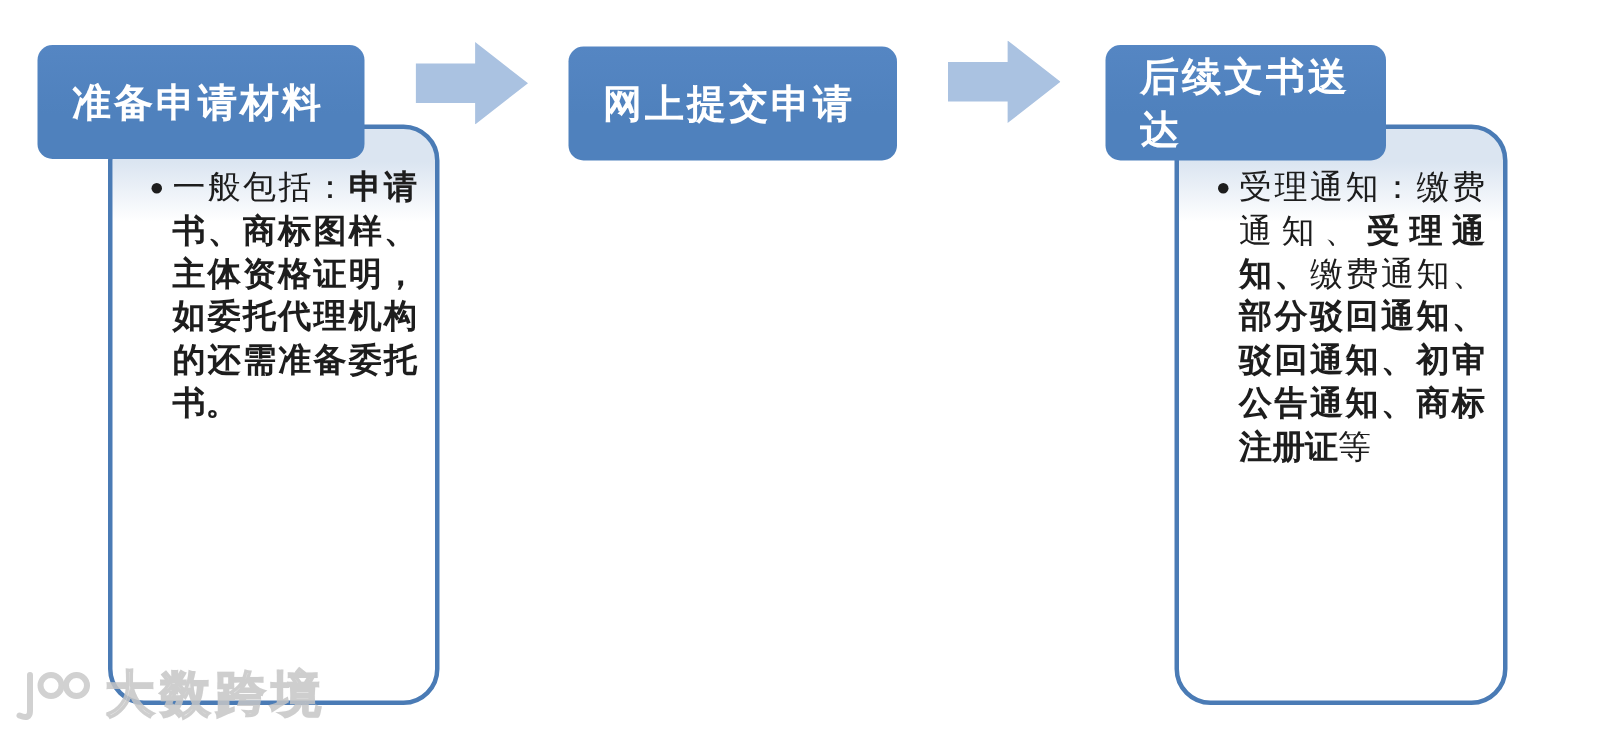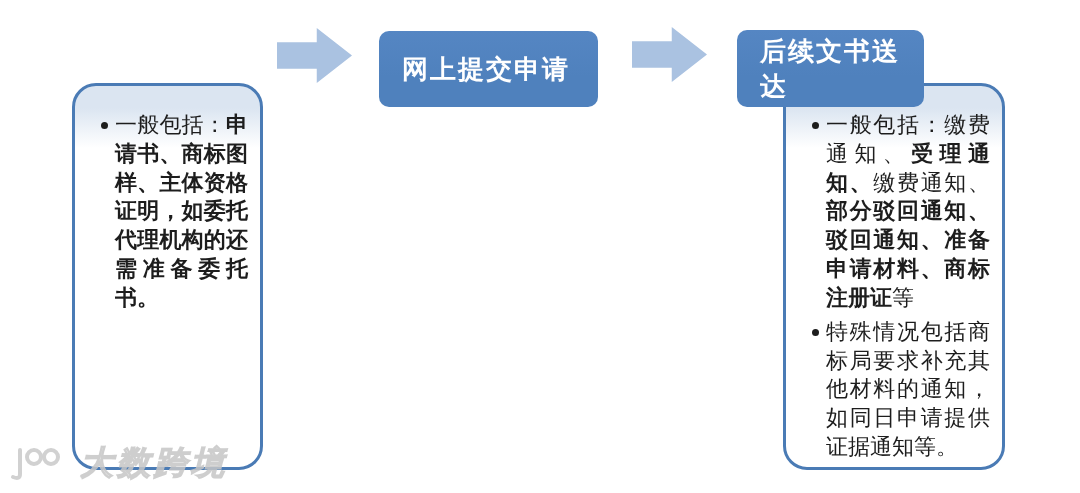--- a/index.html
+++ b/index.html
@@ -46,21 +46,21 @@
     position: absolute;
     left: 1px;
     top: 11px;
     width: 7px;
     height: 7px;
     border-radius: 50%;
     background: var(--text);
   }
   .body-box li .b { font-weight: bold; }
 
-  .bb1 { left: 72px;  width: 191px; }
+  .bb1 { left: 72px;  width: 221px; }
   .bb2 { left: 425px; }
   .bb3 { left: 783px; }
 
   
   .header-box {
     position: absolute;
     top: 30px;
     height: 76px;
     background: linear-gradient(to bottom, #5586c3, var(--accent) 60%);
     border-radius: 10px;
@@ -89,24 +89,23 @@
   .ar1 { left: 277px; top: 28px; }
   .ar2 { left: 632px; top: 27px; }
 
   
   .watermark {
     position: absolute;
     left: 8px;
     top: 441px;
     display: flex;
     align-items: center;
-    gap: 16px;
+    gap: 6px;
     z-index: 3;
     opacity: 0.85;
-    font-style: italic;
   }
   .watermark .wm-text {
     font-size: 33px;
     font-weight: bold;
     letter-spacing: 4px;
     color: #ececec;
     -webkit-text-stroke: 1.2px #c6c6c6;
     text-shadow: 0 0 1px #cccccc;
   }
   .watermark svg { display: block; }
@@ -114,33 +113,35 @@
 </head>
 <body>
 
 <div class="canvas" style="--accent: #4f81bd; --border: #4a7bb5; --arrow: #aac2e1; --band: #dbe5f1; --text: #1d1d1d;">
 
   <div class="body-box bb1">
     <ul>
         <li><span>一般包括：</span><span class="b">申请书、商标图样、主体资格证明，如委托代理机构的还需准备委托书。</span></li>
       </ul>
   </div>
+  <div class="header-box hb1">
+    <span>准备申请材料</span>
+  </div>
 
   <div class="arrow ar1"></div>
 
   <div class="header-box hb2">
     <span>网上提交申请</span>
   </div>
 
   <div class="arrow ar2"></div>
 
   <div class="body-box bb3">
     <ul>
-        <li><span>一般包括：缴费通知、</span><span class="b">受理通知、</span><span>缴费通知、</span><span class="b">部分驳回通知、驳回通知、准备申请材料、商标注册证</span><span>等</span></li>
-        <li><span>特殊情况包括商标局要求补充其他材料的通知，如同日申请提供证据通知等。</span></li>
+        <li><span>受理通知：缴费通知、</span><span class="b">受理通知、</span><span>缴费通知、</span><span class="b">部分驳回通知、驳回通知、初审公告通知、商标注册证</span><span>等</span></li>
       </ul>
   </div>
   <div class="header-box hb3">
     <span>后续文书送达</span>
   </div>
 
   <div class="watermark">
     <svg width="56" height="40" viewBox="0 0 56 40" fill="none" stroke="#c9c9c9" stroke-width="4" stroke-linecap="round">
       <path d="M12 6 L12 30 Q12 36 5 33"></path>
       <circle cx="26" cy="13" r="7"></circle>

